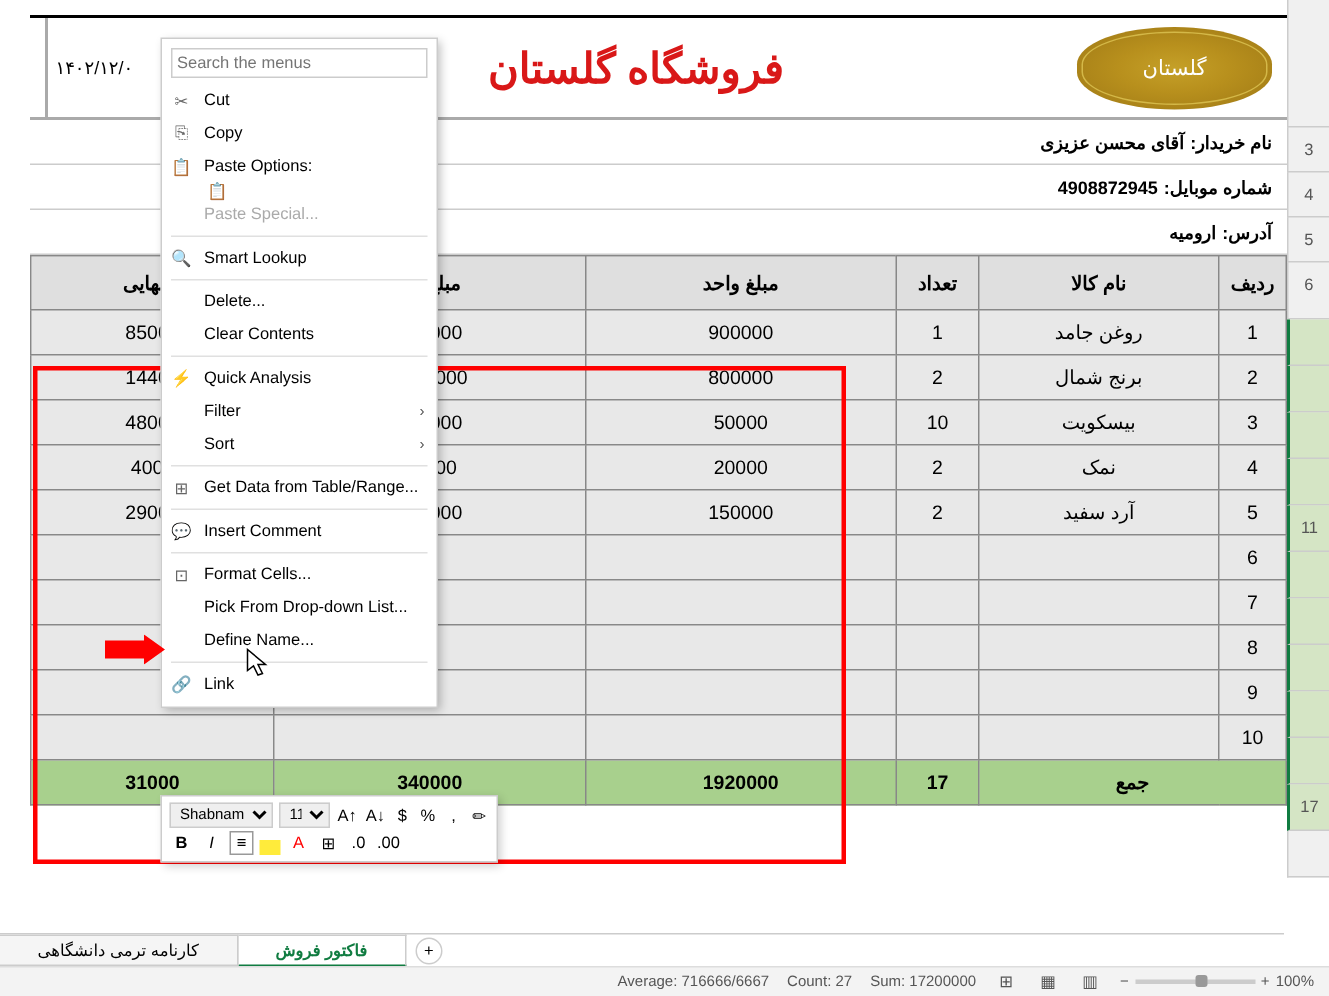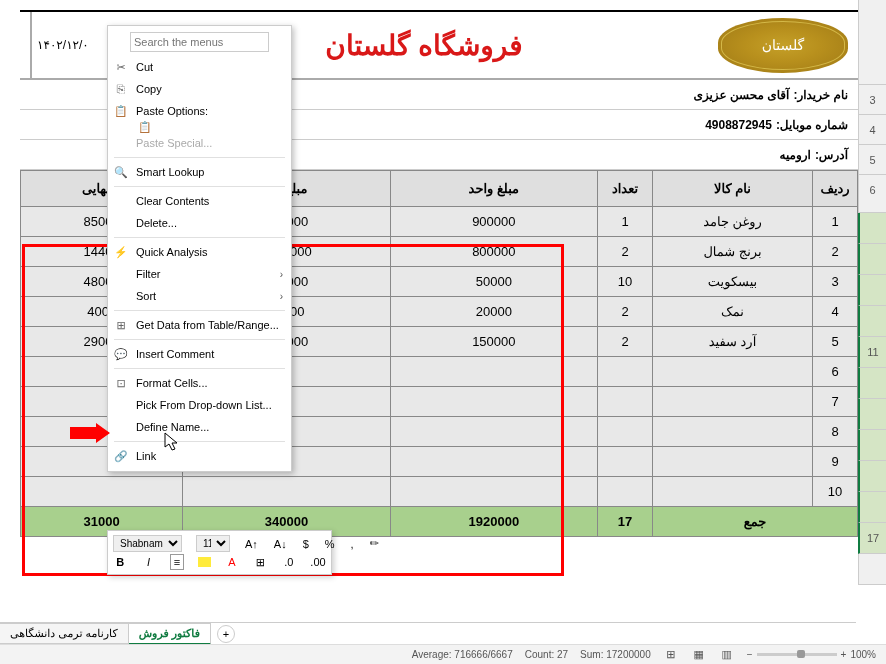--- a/index.html
+++ b/index.html
@@ -26,37 +26,37 @@
 table.data tr.sum td { background: #a8d08d; font-weight: bold; }
 table.data .col-row { width: 45px; }
 table.data .col-name { width: 160px; }
 table.data .col-qty { width: 55px; }
 
 .red-box { position: absolute; border: 3px solid red; top: 244px; left: 22px; width: 542px; height: 332px; pointer-events: none; z-index: 5; }
 
 .red-arrow { position: absolute; top: 423px; left: 68px; z-index: 20; pointer-events: none; }
 
 .context-menu { position: absolute; top: 25px; left: 107px; width: 185px; background: #fff; border: 1px solid #ccc; box-shadow: 2px 2px 6px rgba(0,0,0,0.25); z-index: 15; font-size: 11px; padding: 4px 0; }
-.cm-search { margin: 2px 22px 4px; }
+.cm-search { margin: 2px 6px 4px; }
 .cm-search input { width: 100%; border: 1px solid #ccc; padding: 3px; font-size: 11px; color: #888; }
 .cm-item { padding: 5px 8px 5px 28px; position: relative; cursor: default; display: flex; justify-content: space-between; align-items: center; }
 .cm-item.disabled { color: #aaa; }
 .cm-icon { position: absolute; left: 6px; width: 14px; height: 14px; display: flex; align-items: center; justify-content: center; color: #666; font-size: 11px; }
 .cm-sep { height: 1px; background: #e0e0e0; margin: 3px 6px; }
 .cm-sub { color: #555; font-size: 10px; }
 
 .cursor { position: absolute; top: 432px; left: 164px; z-index: 25; pointer-events: none; }
 
 .mini-toolbar { position: absolute; top: 530px; left: 107px; width: 225px; background: #fff; border: 1px solid #ccc; box-shadow: 2px 2px 6px rgba(0,0,0,0.2); z-index: 14; padding: 3px 5px; font-size: 11px; }
-.mt-row { display: flex; align-items: center; gap: 14px; padding: 1px 0; }
+.mt-row { display: flex; align-items: flex-end; gap: 4px; padding: 1px 0; }
 .mt-row select, .mt-row input { font-size: 10px; border: 1px solid #ccc; padding: 1px 2px; }
 .mt-btn { width: 16px; height: 16px; display: inline-flex; align-items: center; justify-content: center; font-size: 11px; border: 1px solid transparent; }
 
 .tabs { position: absolute; bottom: 20px; left: 0; right: 30px; height: 22px; display: flex; justify-content: flex-end; align-items: center; padding-right: 8px; font-size: 11px; direction: rtl; border-top: 1px solid #ccc; }
-.tab { padding: 3px 10px; border: 1px solid #ccc; margin-left: -1px; background: #f5f5f5; }
+.tab { padding: 3px 25px; border: 1px solid #ccc; margin-left: -1px; background: #f5f5f5; }
 .tab.active { background: #fff; border-bottom: 2px solid #107c41; color: #107c41; font-weight: bold; }
 .tab-add { width: 18px; height: 18px; border: 1px solid #ccc; border-radius: 50%; margin-left: 6px; text-align: center; line-height: 16px; }
 
 .status { position: absolute; bottom: 0; left: 0; right: 0; height: 20px; background: #f3f3f3; border-top: 1px solid #ddd; font-size: 10px; display: flex; align-items: center; justify-content: flex-end; padding: 0 10px; gap: 12px; color: #555; }
 .zoom { display: flex; align-items: center; gap: 4px; }
 .zoom-bar { width: 80px; height: 3px; background: #ccc; position: relative; }
 .zoom-bar::after { content: ''; position: absolute; left: 50%; top: -3px; width: 8px; height: 8px; background: #999; border-radius: 2px; }
 </style>
 </head>
 <body>
@@ -233,24 +233,24 @@
   <div class="cm-item disabled">
       <span>Paste Special...</span>
     </div>
   <div class="cm-sep"></div>
   <div class="cm-item">
       <span class="cm-icon">🔍</span>
       <span>Smart Lookup</span>
     </div>
   <div class="cm-sep"></div>
   <div class="cm-item">
+      <span>Delete...</span>
+    </div>
+  <div class="cm-item">
       <span>Clear Contents</span>
-    </div>
-  <div class="cm-item">
-      <span>Delete...</span>
     </div>
   <div class="cm-sep"></div>
   <div class="cm-item">
       <span class="cm-icon">⚡</span>
       <span>Quick Analysis</span>
     </div>
   <div class="cm-item">
       <span>Filter</span>
       <span class="cm-sub">›</span>
     </div>

